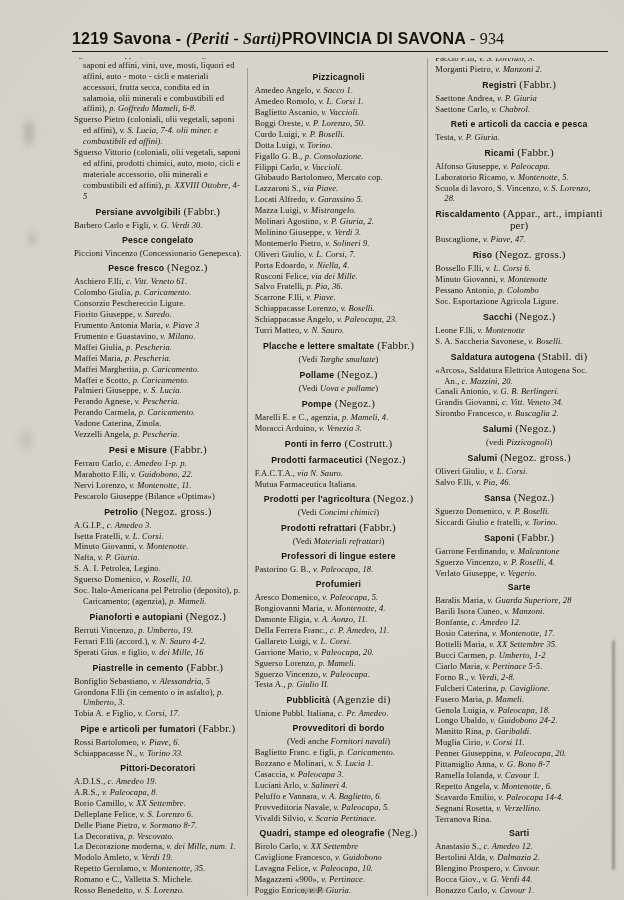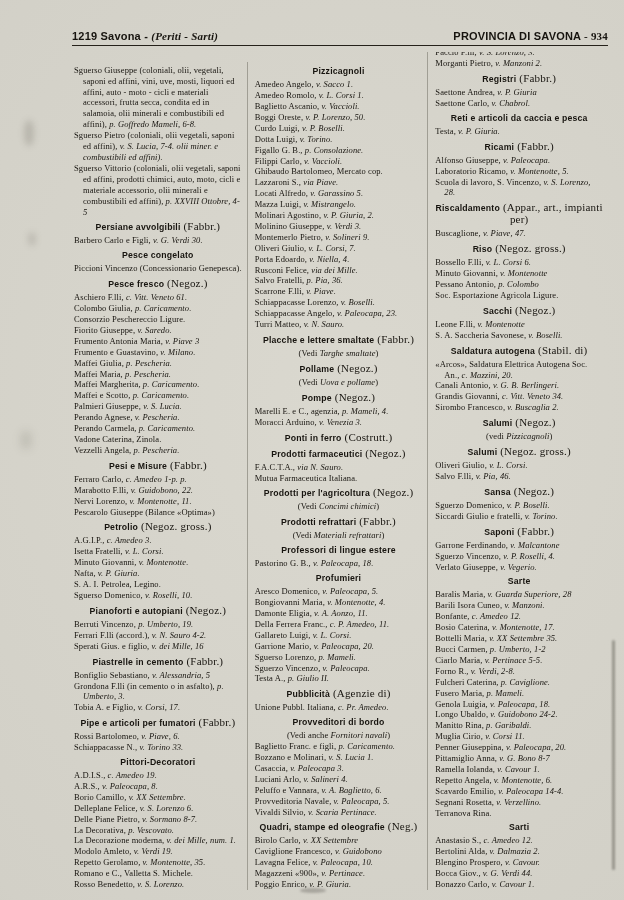--- a/index.html
+++ b/index.html
@@ -20,30 +20,29 @@
   }
   
   .smudge{position:absolute;border-radius:50%;pointer-events:none;}
   .s1{left:24px;top:120px;width:10px;height:26px;background:rgba(60,55,45,.18);filter:blur(3px);}
   .s2{left:28px;top:232px;width:8px;height:14px;background:rgba(60,55,45,.15);filter:blur(3px);}
   .s3{left:20px;top:430px;width:12px;height:20px;background:rgba(60,55,45,.12);filter:blur(4px);}
   .s4{left:612px;top:640px;width:3px;height:230px;background:rgba(40,36,30,.35);filter:blur(1px);border-radius:2px;}
   .s5{left:300px;top:888px;width:26px;height:5px;background:rgba(40,36,30,.25);filter:blur(1px);}
 
   .hdr{
-    display:flex;justify-content:space-between;align-items:baseline;
+    display:flex;justify-content:flex-start;align-items:baseline;
     border-bottom:1.6px solid #25211a;
     padding-bottom:3px;margin-bottom:6px;
     font-family:"Liberation Sans", sans-serif;
-    font-weight:bold;font-size:11px;letter-spacing:.2px;
+    font-weight:bold;font-size:16px;letter-spacing:.2px;
     white-space:nowrap;
-    gap:40px;
   }
   .hdr .serif-it{font-family:"Liberation Serif", serif;font-style:italic;font-weight:bold;}
-  .hdr .num-r{font-weight:bold;font-family:"Liberation Serif", serif;}
+  .hdr .num-r{font-weight:normal;font-family:"Liberation Serif", serif;}
 
   .cols{display:flex;align-items:flex-end;height:838px;overflow:hidden;}
   .col{flex:1 1 0;min-width:0;padding:0 5px 0 2px;overflow:hidden;}
   .col + .col{border-left:1px solid #a09e94;padding-left:7px;}
 
   .heading{
     text-align:center;
     font-family:"Liberation Sans", sans-serif;
     font-weight:bold;
     font-size:8.7px;
@@ -119,20 +118,21 @@
         <div class="entry">Marabotto F.lli, <i>v. Guidobono, 22.</i></div>
         <div class="entry">Nervi Lorenzo, <i>v. Montenotte, 11.</i></div>
         <div class="entry">Pescarolo Giuseppe (Bilance «Optima»)</div>
         <div class="heading"><span class="h-main">Petrolio</span><span class="h-qual"> (Negoz. gross.)</span></div>
         <div class="entry">A.G.I.P., <i>c. Amedeo 3.</i></div>
         <div class="entry">Isetta Fratelli, <i>v. L. Corsi.</i></div>
         <div class="entry">Minuto Giovanni, <i>v. Montenotte.</i></div>
         <div class="entry">Nafta, <i>v. P. Giuria.</i></div>
         <div class="entry">S. A. I. Petrolea, Legino.</div>
         <div class="entry">Sguerso Domenico, <i>v. Roselli, 10.</i></div>
+        <div class="entry">Soc. Italo-Americana pel Petrolio (deposito), p. Caricamento; (agenzia), <i>p. Mameli.</i></div>
         <div class="heading"><span class="h-main">Pianoforti e autopiani</span><span class="h-qual"> (Negoz.)</span></div>
         <div class="entry">Berruti Vincenzo, <i>p. Umberto, 19.</i></div>
         <div class="entry">Ferrari F.lli (accord.), <i>v. N. Sauro 4-2.</i></div>
         <div class="entry">Sperati Gius. e figlio, <i>v. dei Mille, 16</i></div>
         <div class="heading"><span class="h-main">Piastrelle in cemento</span><span class="h-qual"> (Fabbr.)</span></div>
         <div class="entry">Bonfiglio Sebastiano, <i>v. Alessandria, 5</i></div>
         <div class="entry">Grondona F.lli (in cemento o in asfalto), <i>p. Umberto, 3.</i></div>
         <div class="entry">Tobia A. e Figlio, <i>v. Corsi, 17.</i></div>
         <div class="heading"><span class="h-main">Pipe e articoli per fumatori</span><span class="h-qual"> (Fabbr.)</span></div>
         <div class="entry">Rossi Bartolomeo, <i>v. Piave, 6.</i></div>

